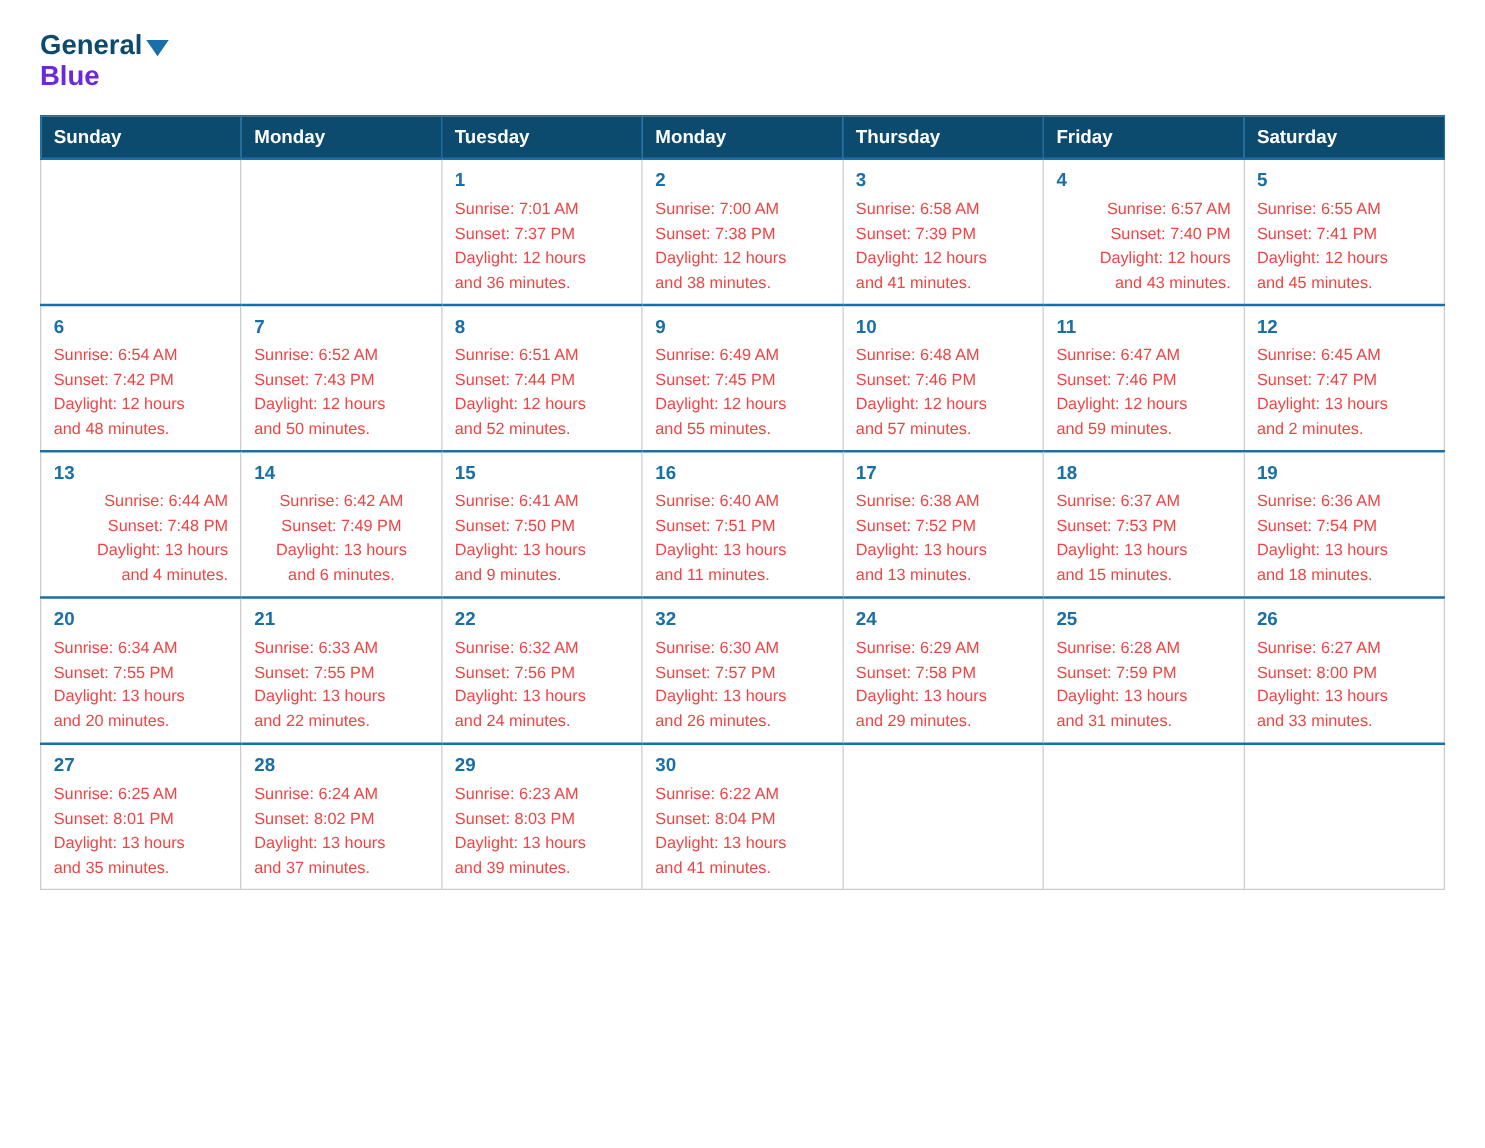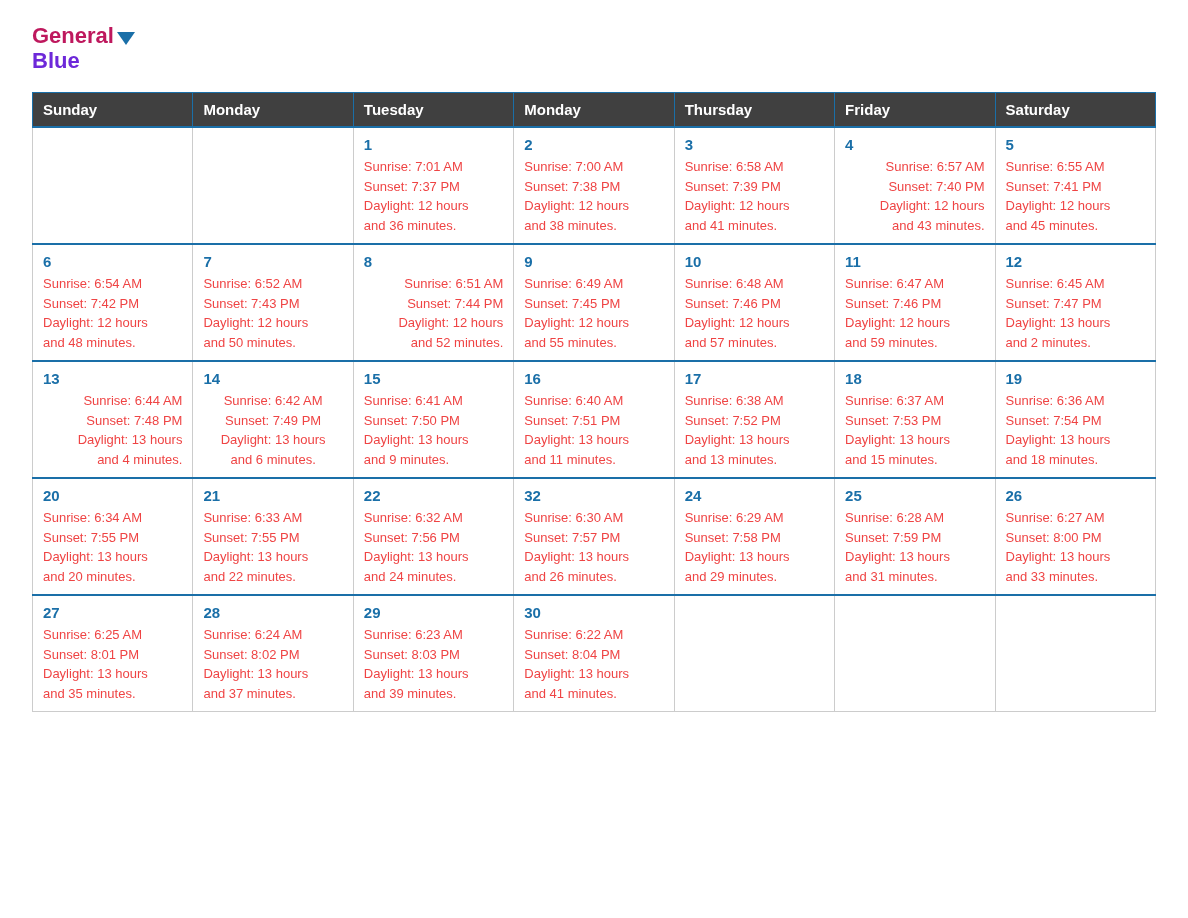--- a/index.html
+++ b/index.html
@@ -18,21 +18,21 @@
       margin-bottom: 18px;
     }
     .logo-area {
       display: flex;
       flex-direction: column;
       align-items: flex-start;
     }
     .logo-text {
       font-size: 22px;
       font-weight: bold;
-      color: #be185d;
+      color: #0c4a6e;
       line-height: 1.1;
     }
     .logo-blue-line {
       color: #6d28d9;
       font-size: 22px;
       font-weight: bold;
     }
     .title-area {
       text-align: right;
     }
@@ -46,21 +46,21 @@
       font-size: 18px;
       color: #222;
       margin-top: 4px;
     }
     .calendar-table {
       width: 100%;
       border-collapse: collapse;
       border: 1px solid #aaa;
     }
     .calendar-table th {
-      background-color: #404040;
+      background-color: #0c4a6e;
       color: #fff;
       font-size: 15px;
       font-weight: bold;
       padding: 8px 10px;
       text-align: left;
       border: 1px solid #1a6fa8;
     }
     .calendar-table td {
       vertical-align: top;
       padding: 8px 10px;
@@ -164,21 +164,21 @@
         </td>
         <td>
           <span class="day-number">7</span>
           <div class="day-info" style="white-space: pre-line;">Sunrise: 6:52 AM
 Sunset: 7:43 PM
 Daylight: 12 hours
 and 50 minutes.</div>
         </td>
         <td>
           <span class="day-number">8</span>
-          <div class="day-info" style="white-space: pre-line; text-align: right;">Sunrise: 6:51 AM
+          <div class="day-info" style="white-space: pre-line;">Sunrise: 6:51 AM
 Sunset: 7:44 PM
 Daylight: 12 hours
 and 52 minutes.</div>
         </td>
         <td>
           <span class="day-number">9</span>
           <div class="day-info" style="white-space: pre-line;">Sunrise: 6:49 AM
 Sunset: 7:45 PM
 Daylight: 12 hours
 and 55 minutes.</div>

